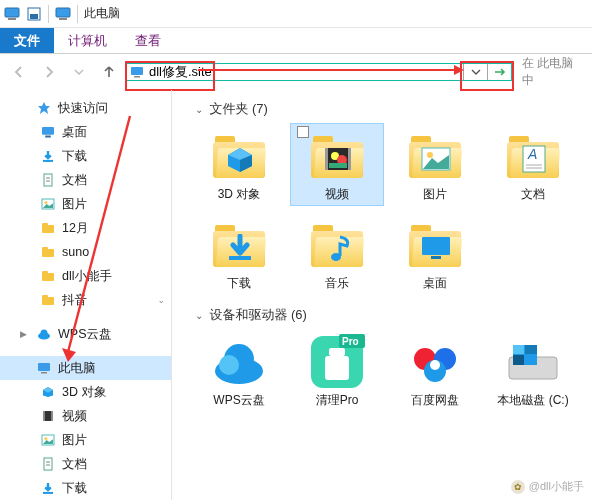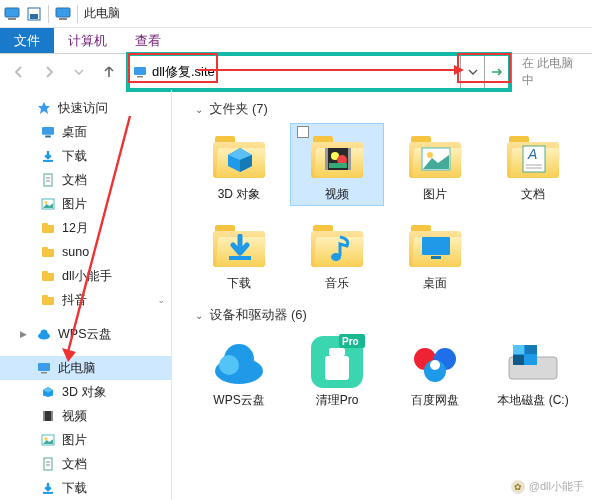--- a/index.html
+++ b/index.html
@@ -7,27 +7,27 @@
 
   
   .titlebar { height: 28px; background: #fff; border-bottom: 1px solid #e5e5e5; display: flex; align-items: center; padding: 0 4px; gap: 6px; }
   .titlebar .tb-icon { width: 16px; height: 16px; display: flex; align-items: center; justify-content: center; }
   .titlebar .sep { width: 1px; height: 18px; background: #d0d0d0; }
   .titlebar .title { font-size: 12px; color: #222; }
 
   
   .ribbon { height: 26px; display: flex; align-items: stretch; border-bottom: 1px solid #d0d0d0; }
   .ribbon .tab { padding: 0 14px; display: flex; align-items: center; font-size: 13px; color: #701a75; cursor: pointer; }
-  .ribbon .tab.file { background: #1979ca; color: #fff; }
+  .ribbon .tab.file { background: #1979ca; color: #fff; font-weight: bold; }
 
   
   .addr-row { height: 36px; display: flex; align-items: center; padding: 4px 6px; gap: 4px; }
   .nav-arrow { width: 26px; height: 26px; display: flex; align-items: center; justify-content: center; color: #bbb; cursor: pointer; border-radius: 2px; }
   .nav-arrow.enabled { color: #666; }
-  .addr-box { flex: 1; height: 40px; border: 4px solid #14b8a6; display: flex; align-items: center; background: #fff; position: relative; }
+  .addr-box { flex: 1; height: 18px; border: 1px solid #14b8a6; display: flex; align-items: center; background: #fff; position: relative; }
   .addr-highlight { position: absolute; border: 2px solid #e33; pointer-events: none; }
   .addr-icon { width: 20px; display: flex; justify-content: center; }
   .addr-input { flex: 1; border: none; outline: none; font-size: 13px; height: 100%; padding: 0 2px; }
   .addr-btn-group { display: flex; height: 100%; }
   .addr-btn { width: 24px; border-left: 1px solid #a5a5a5; display: flex; align-items: center; justify-content: center; color: #555; cursor: pointer; }
   .search-hint { width: 70px; color: #888; font-size: 12px; padding-left: 6px; }
 
   
   .main { display: flex; height: calc(500px - 28px - 26px - 36px); gap: 13px; }
 

